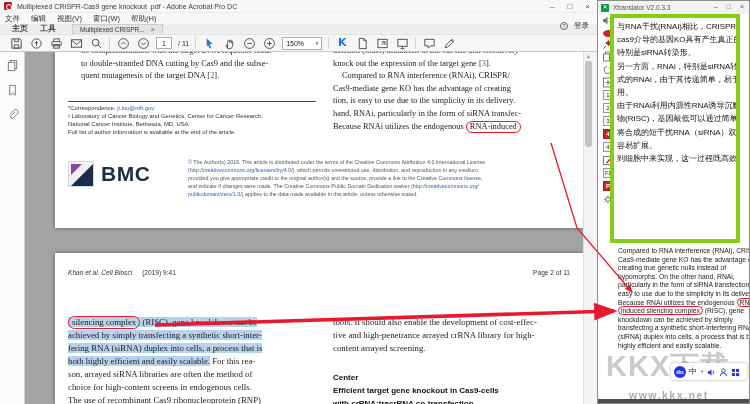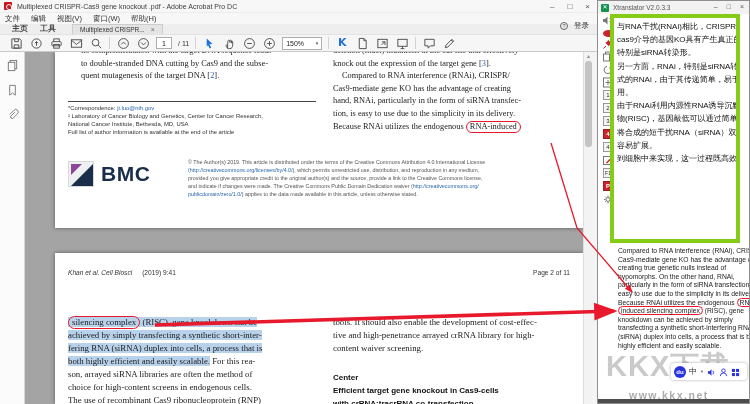--- a/index.html
+++ b/index.html
@@ -309,22 +309,22 @@
           <div class="ln"><span class="link">(http://creativecommons.org/licenses/by/4.0/</span><span>), which permits unrestricted use, distribution, and reproduction in any medium,</span></div>
           <div class="ln">provided you give appropriate credit to the original author(s) and the source, provide a link to the Creative Commons license,</div>
           <div class="ln"><span>and indicate if changes were made. The Creative Commons Public Domain Dedication waiver (</span><span class="link">http://creativecommons.org/</span></div>
           <div class="ln"><span class="link">publicdomain/zero/1.0/</span><span>) applies to the data made available in this article, unless otherwise stated.</span></div>
         </div>
         <div class="col" style="left:278px; top:-7px; width:244px;">
           <div class="ln">deletion (indel) mutations at the cut site that effectively</div>
           <div class="ln"><span>knock out the expression of the target gene [</span><span class="link">3</span><span>].</span></div>
           <div class="ln ind">Compared to RNA interference (RNAi), CRISPR/</div>
           <div class="ln">Cas9-mediate gene KO has the advantage of creating</div>
+          <div class="ln">tion, is easy to use due to the simplicity in its delivery.</div>
           <div class="ln">hand, RNAi, particularly in the form of siRNA transfec-</div>
-          <div class="ln">tion, is easy to use due to the simplicity in its delivery.</div>
           <div class="ln"><span>Because RNAi utilizes the endogenous </span><span class="oval">RNA-induced</span></div>
         </div>
       </div>
 
       <div class="page p2">
         <div class="p2head">
           <span class="hit">Khan et al. Cell Biosci</span>
           <span class="hnum">(2019) 9:41</span>
           <span class="hpage">Page 2 of 11</span>
         </div>
@@ -333,21 +333,21 @@
           <div class="ln"><span class="hl">achieved by simply transfecting a synthetic short-inter-</span></div>
           <div class="ln"><span class="hl">fering RNA (siRNA) duplex into cells, a process that is</span></div>
           <div class="ln"><span class="hl">both highly efficient and easily scalable.</span><span> For this rea-</span></div>
           <div class="ln">son, arrayed siRNA libraries are often the method of</div>
           <div class="ln">choice for high-content screens in endogenous cells.</div>
           <div class="ln">The use of recombinant Cas9 ribonucleoprotein (RNP)</div>
         </div>
         <div class="col" style="left:278px; top:63px; width:244px; font-size:8.8px; line-height:13px;">
           <div class="ln">tools. It should also enable the development of cost-effec-</div>
           <div class="ln">tive and high-penetrance arrayed crRNA library for high-</div>
-          <div class="ln">content waiver screening.</div>
+          <div class="ln">content arrayed screening.</div>
           <div class="ln" style="height:16px;"></div>
           <div class="ln bhead">Center</div>
           <div class="ln bhead">Efficient target gene knockout in Cas9-cells</div>
           <div class="ln bhead">with crRNA:tracrRNA co-transfection</div>
         </div>
       </div>
     </div>
 
     <div class="vscroll">
       <div class="va">▲</div>

